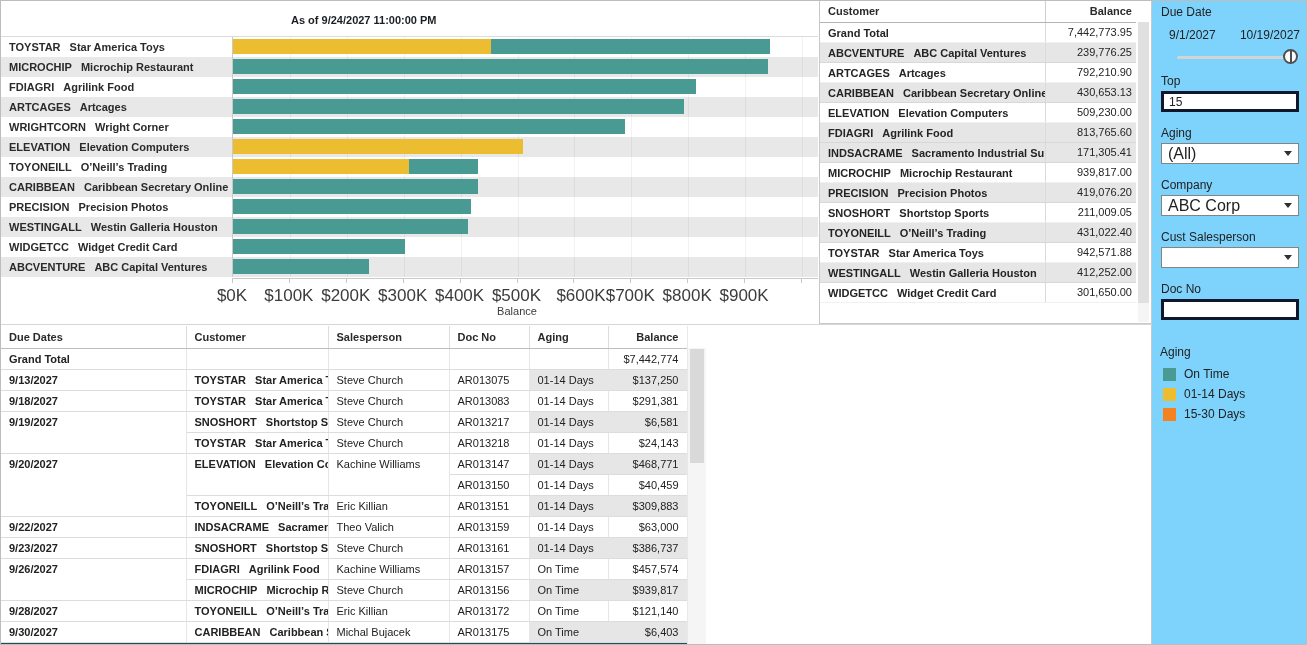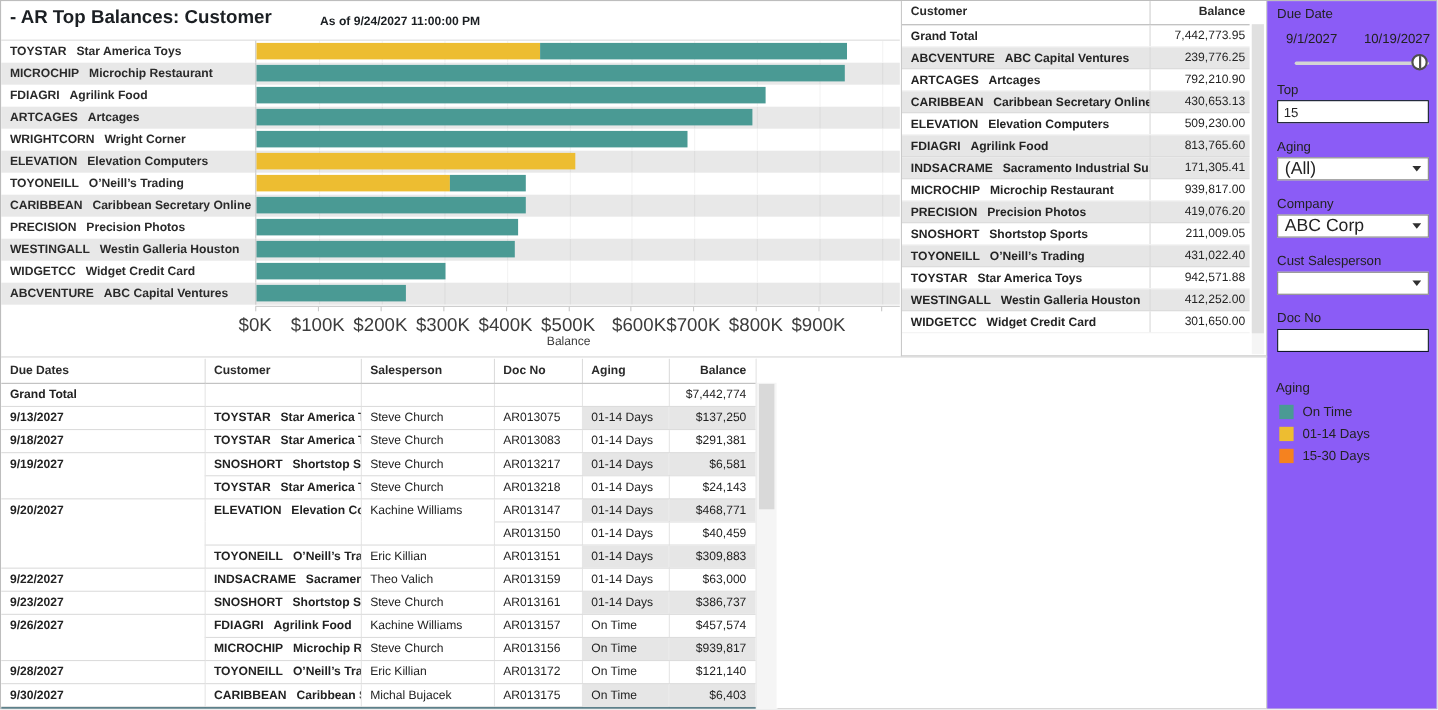--- a/index.html
+++ b/index.html
@@ -36,29 +36,29 @@
   .cr-name{width:225px;box-sizing:border-box;padding-left:8px;display:flex;align-items:center;
            font-size:11px;font-weight:700;color:#242424;white-space:nowrap;overflow:hidden;}
   .cr-name .code{margin-right:9px;}
   .cr-bal{width:91px;box-sizing:border-box;border-left:1px solid #dadada;text-align:right;padding-right:4px;
           line-height:19px;font-size:11px;color:#242424;}
   .cust-scroll{position:absolute;left:316px;top:0;width:15px;height:321px;background:#fff;}
   .cust-track{position:absolute;left:2px;top:21px;width:11px;bottom:0;background:#f5f5f5;}
   .cust-thumb{position:absolute;left:2px;top:21px;width:11px;height:281px;background:#e0e0e0;}
   
   .vline{position:absolute;left:1150px;top:0;width:1px;height:645px;background:#c9c9c9;}
-  .filter-panel{position:absolute;left:1151px;top:0;width:156px;height:645px;background:#8b5cf6;}
+  .filter-panel{position:absolute;left:1151px;top:0;width:156px;height:645px;background:#7dd3fc;}
   .f-label{position:absolute;left:9px;font-size:12px;color:#222;white-space:nowrap;}
   .sl-start{position:absolute;left:17px;top:27px;font-size:12px;color:#222;}
   .sl-end{position:absolute;right:8px;top:27px;font-size:12px;color:#222;}
   .sl-track{position:absolute;left:25px;top:55px;width:122px;height:3px;background:#d4d4d4;border-radius:2px;}
   .sl-handle{position:absolute;left:131px;top:48px;width:15px;height:15px;border:2px solid #4f4f4f;border-radius:50%;
              background:#fff;box-sizing:border-box;}
   .sl-handle::after{content:"";position:absolute;left:50%;top:0;bottom:0;width:2px;background:#4f4f4f;transform:translateX(-50%);}
-  .f-input{position:absolute;left:9px;width:138px;height:21px;border:1px solid #0f172a;background:#fff;
+  .f-input{position:absolute;left:9px;width:138px;height:21px;border:3px solid #0f172a;background:#fff;
            font-family:"Liberation Sans",sans-serif;font-size:12px;color:#222;padding:0 5px;box-sizing:border-box;}
   .f-select{position:absolute;left:9px;width:138px;height:21px;border:1px solid #848484;background:#fff;box-sizing:border-box;}
   .f-select .val{position:absolute;left:6px;top:0;line-height:19px;font-size:16px;color:#222;}
   .f-select .arrow{position:absolute;right:6px;top:7px;width:0;height:0;
                    border-left:4px solid transparent;border-right:4px solid transparent;border-top:5px solid #2f2f2f;}
   .legend-title{position:absolute;left:8px;top:344px;font-size:12px;color:#222;}
   .legend-items{position:absolute;left:11px;top:363px;}
   .legend-item{display:flex;align-items:center;height:20px;}
   .swatch{width:13px;height:13px;margin-right:8px;}
   .legend-label{font-size:12px;color:#222;white-space:nowrap;}
@@ -80,21 +80,20 @@
   .ds-track{position:absolute;left:0;top:22px;right:0;bottom:0;background:#f5f5f5;}
   .ds-thumb{position:absolute;left:2px;top:23px;width:14px;height:114px;background:#d9d9d9;}
   .bottom-strip{position:absolute;left:0;top:317px;width:686px;height:3px;background:#1d515f;}
 </style>
 </head>
 <body>
 
 <div id="canvas">
 
   <div class="chart-panel">
-    <div class="chart-title">- AR Top Balances: Customer</div>
     <div class="as-of">As of 9/24/2027 11:00:00 PM</div>
     <div class="title-sep"></div>
     <div class="chart-rows">
         <div class="crow">
           <div class="clabel">
             <span class="code">TOYSTAR</span>
             <span class="nm">Star America Toys</span>
           </div>
           <div class="clane">
             <div class="gl" style="left: 56.9px;"></div>

